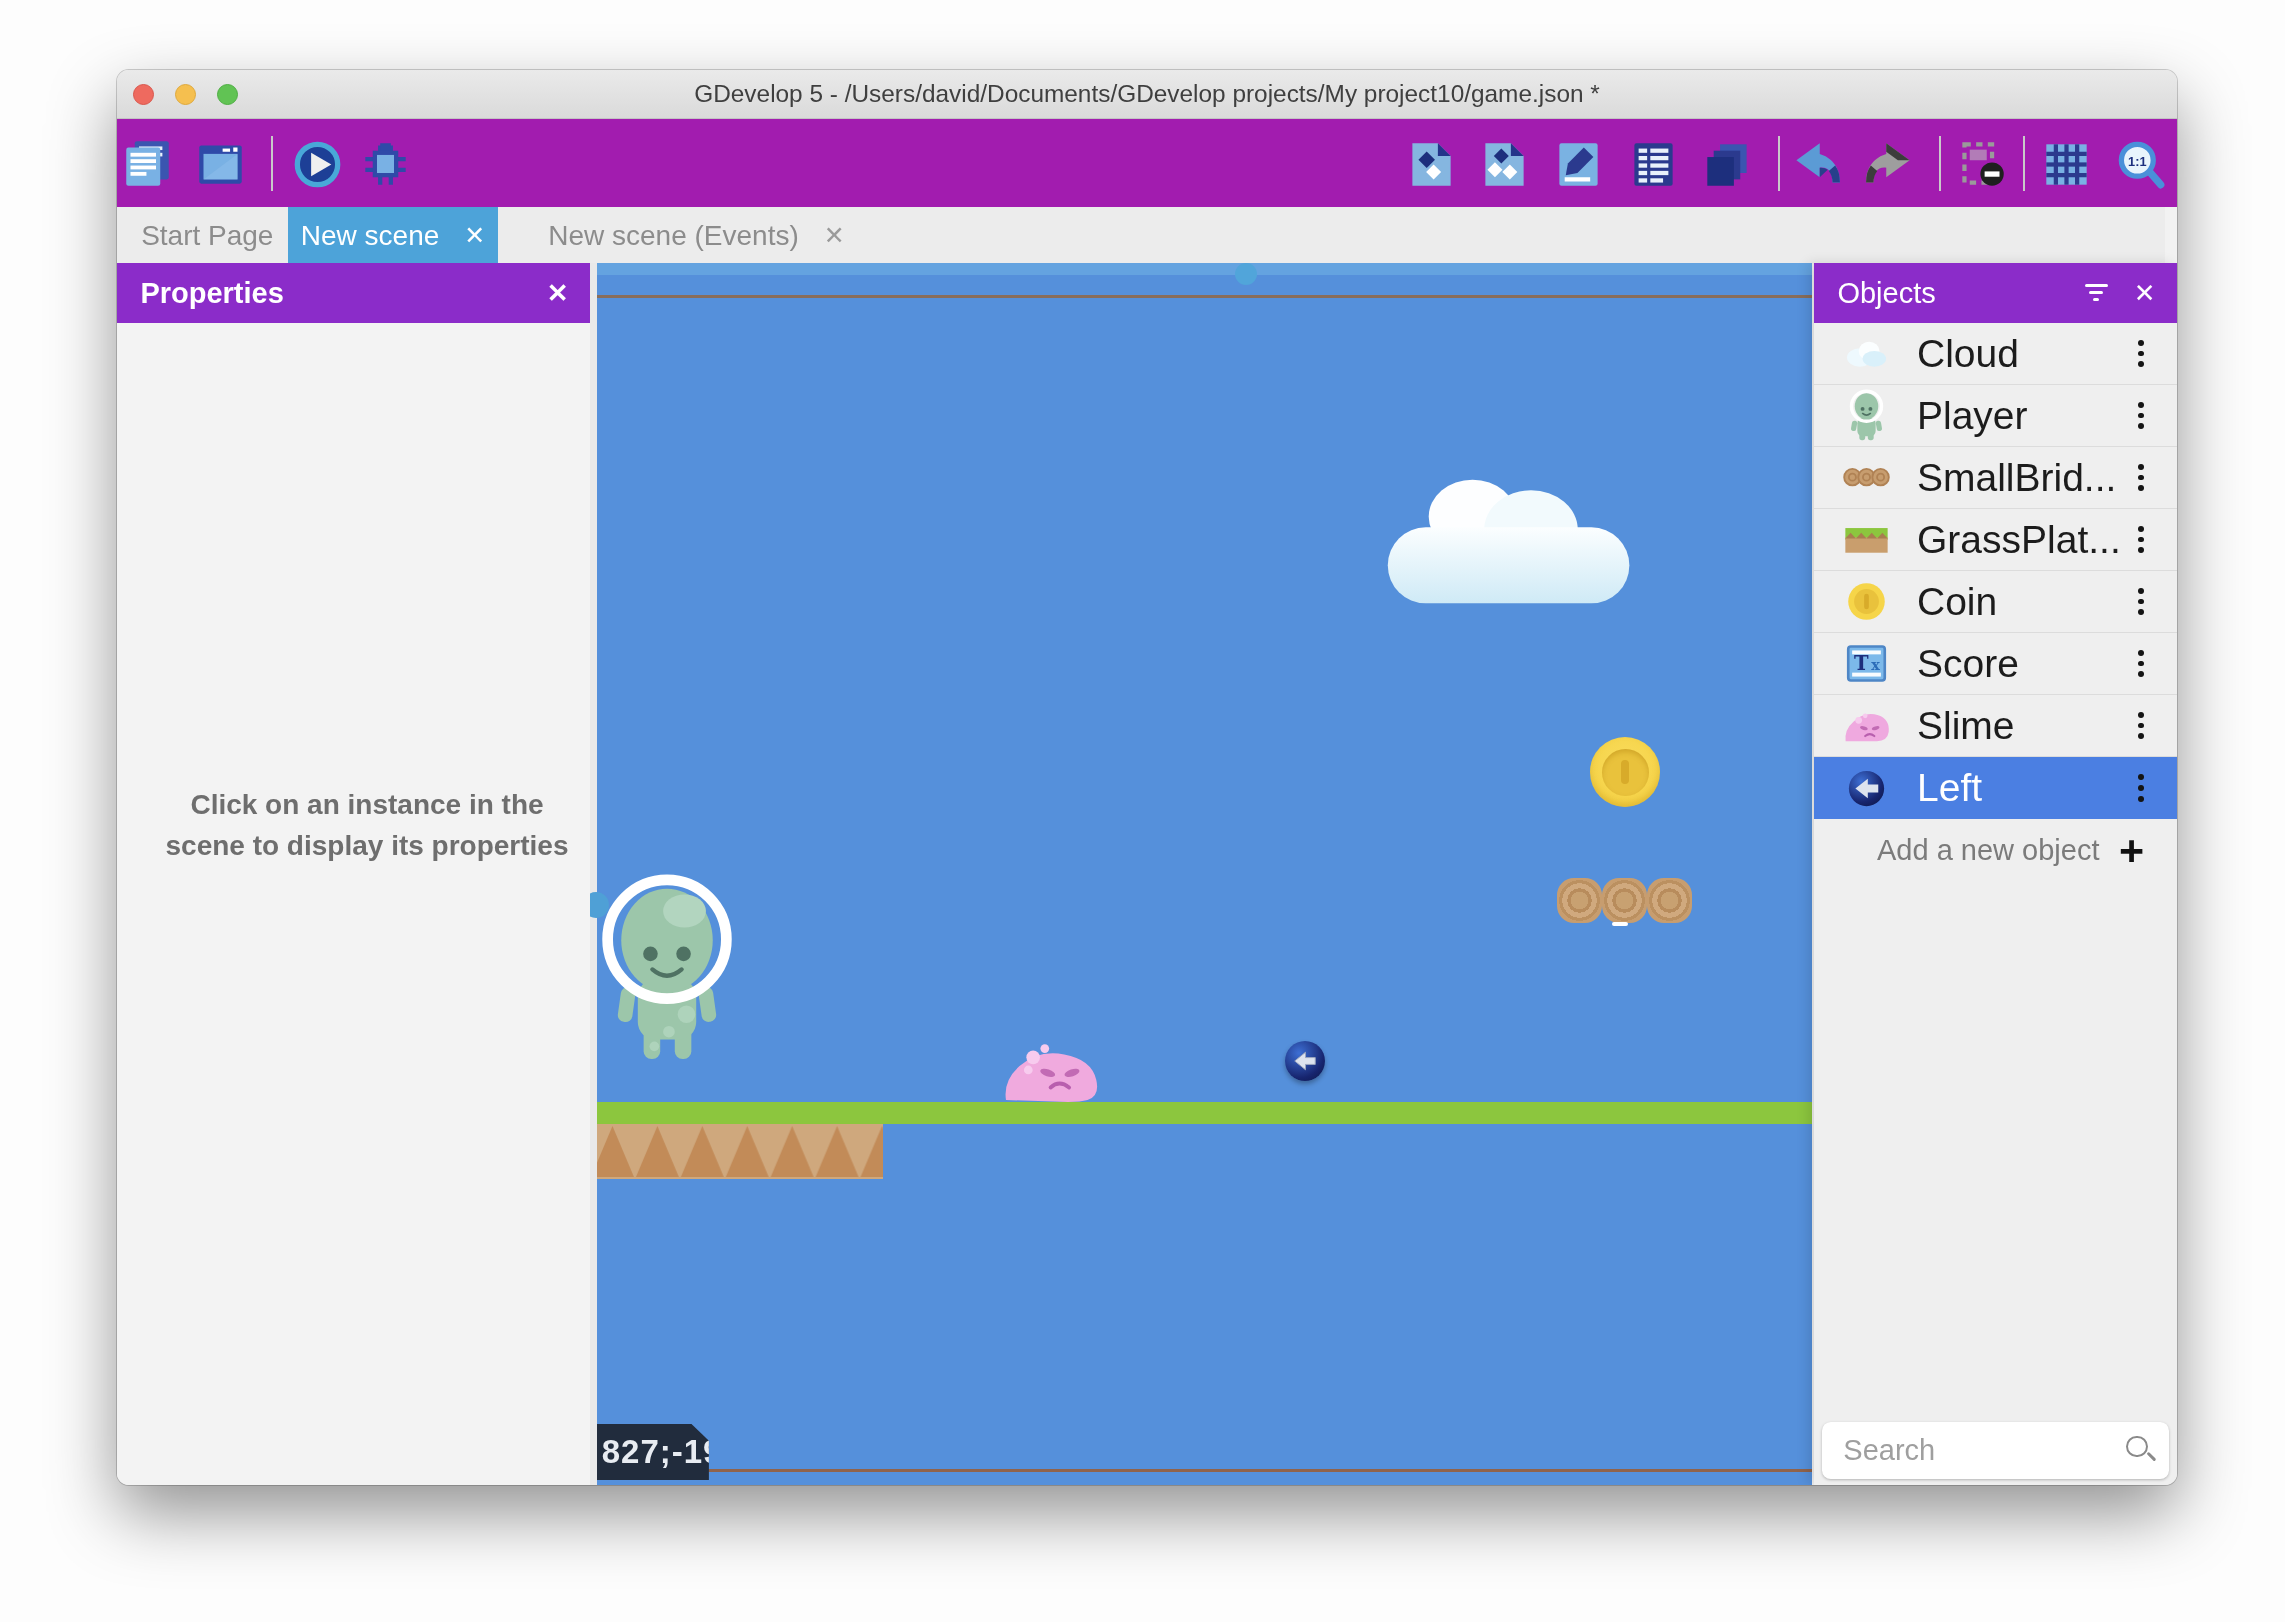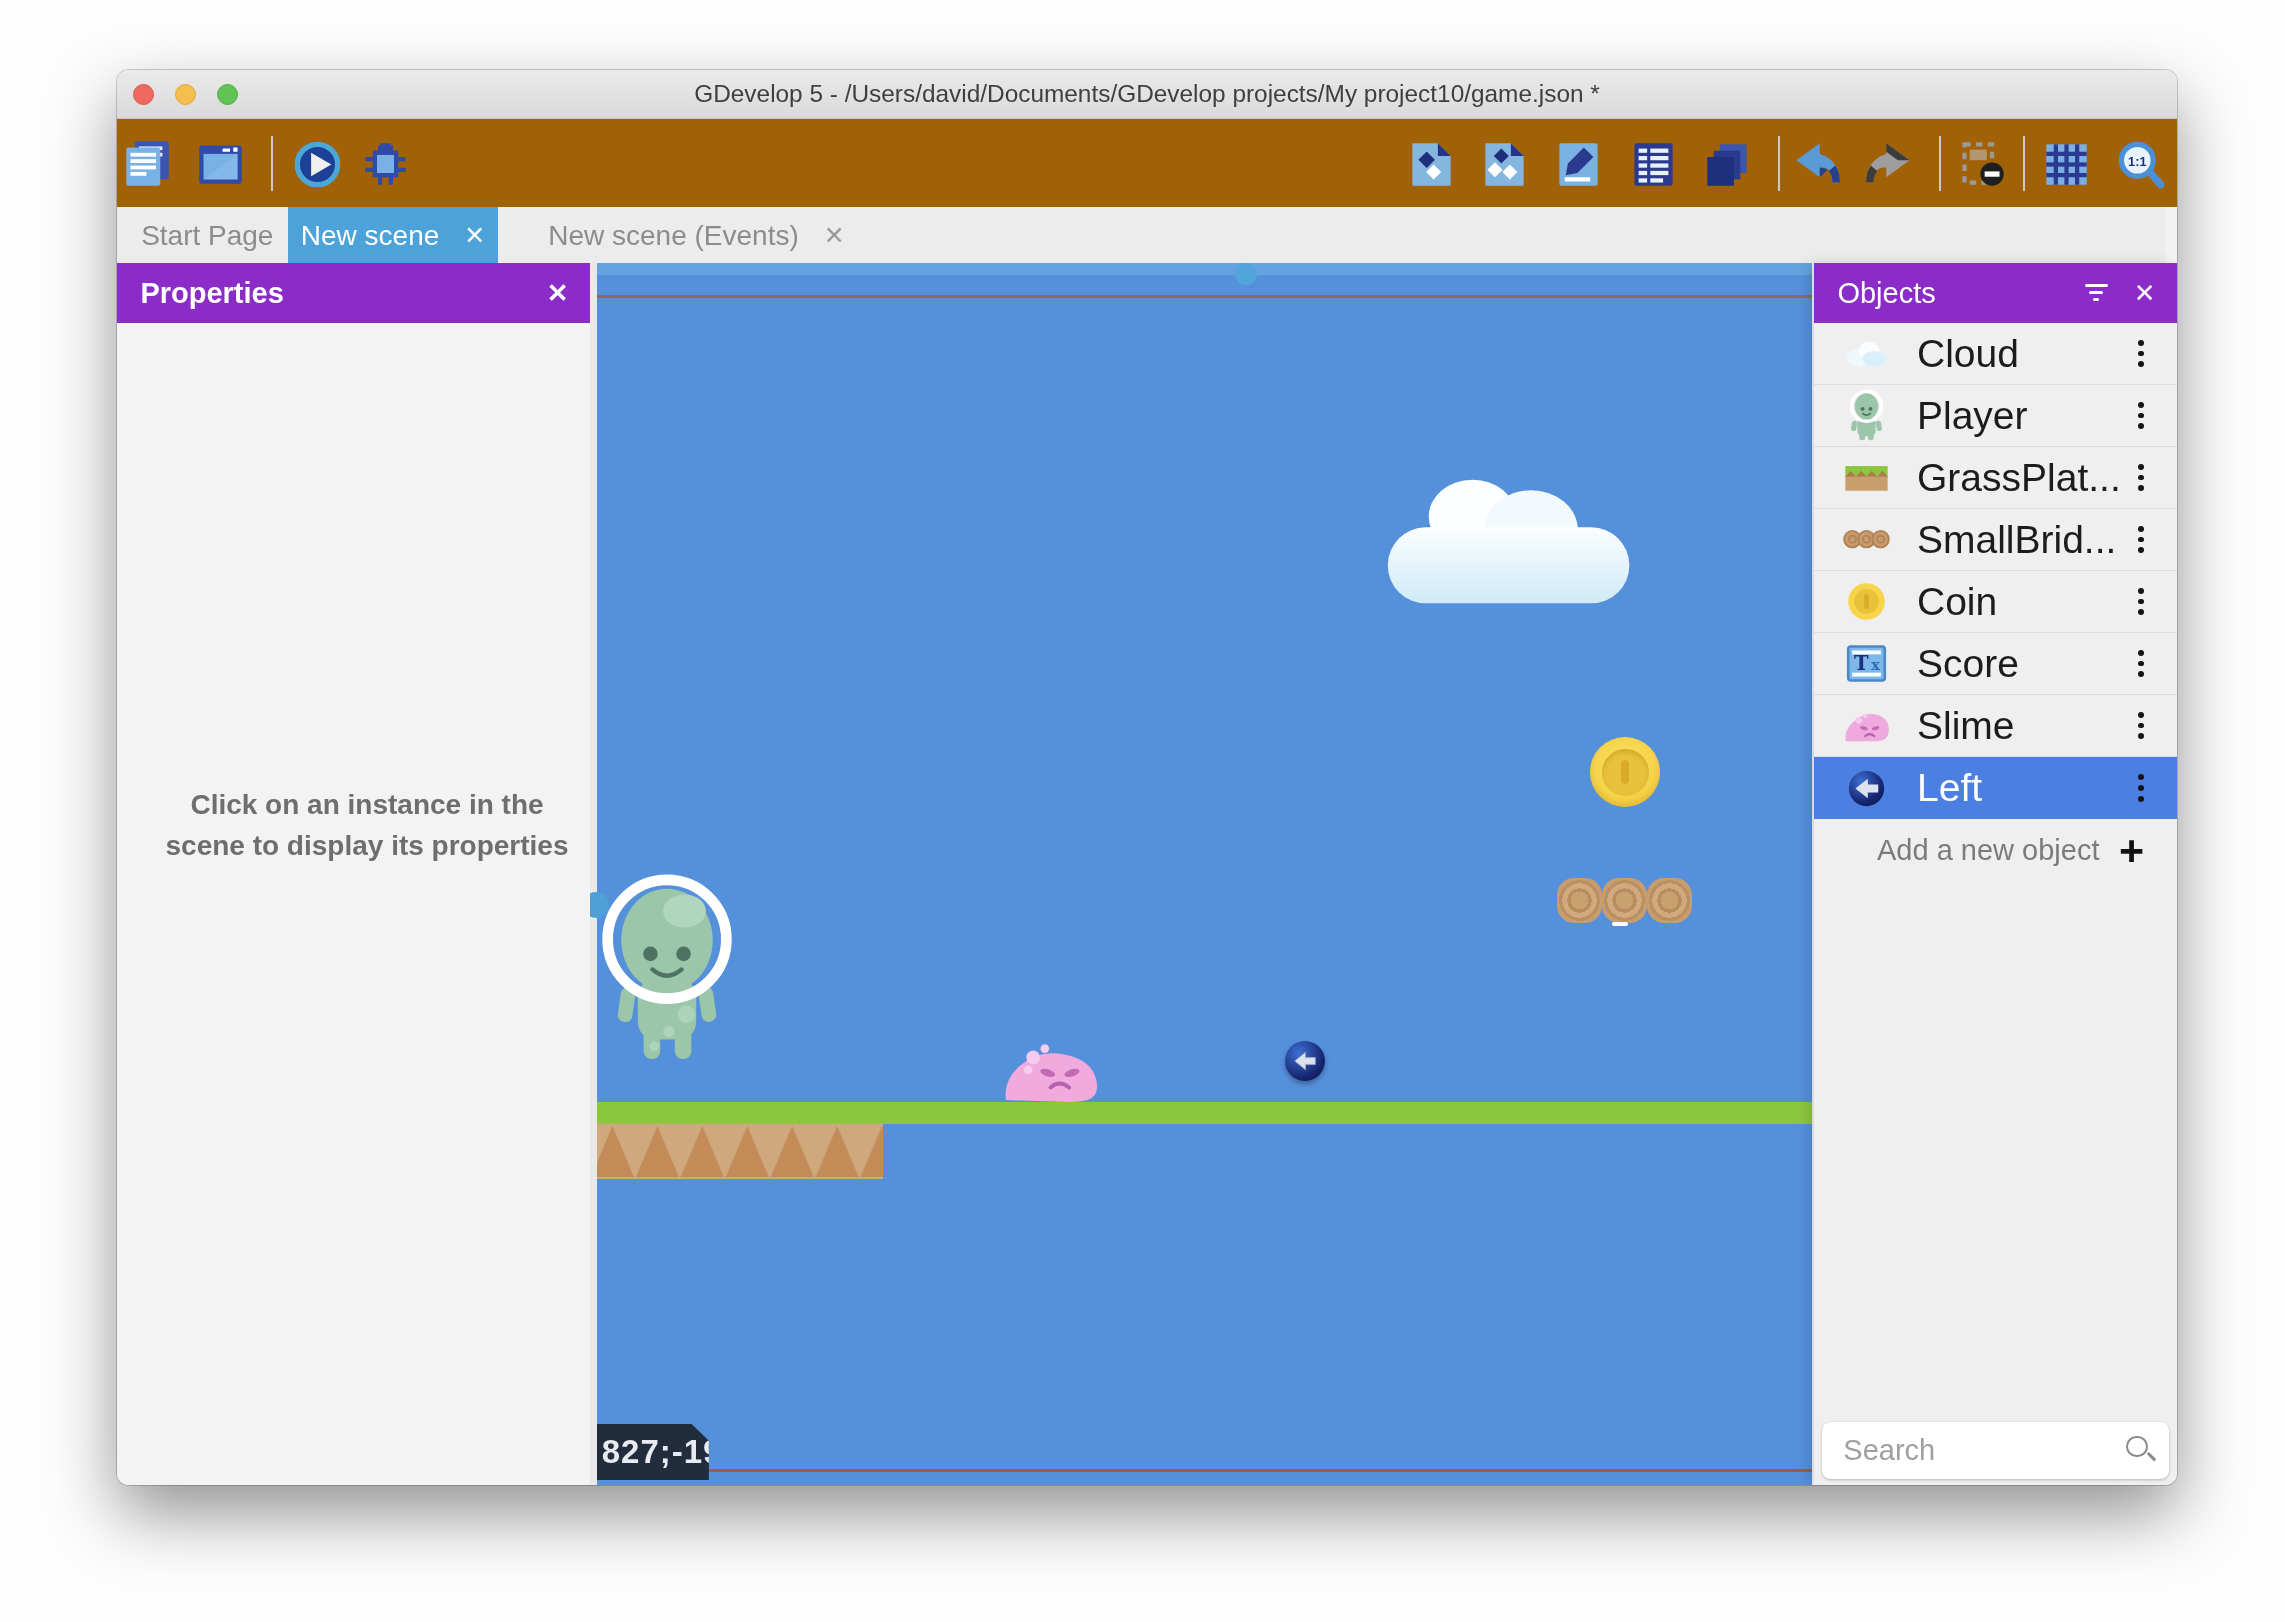--- a/index.html
+++ b/index.html
@@ -14,21 +14,21 @@
     background:linear-gradient(#eaeaea,#dadada); border-bottom:1px solid #c3c3c3;
     display:flex; align-items:center; justify-content:center; }
   .title { font-size:24.4px; color:#3f3f3f; }
   .lights { position:absolute; left:15.6px; top:13.7px; display:flex; gap:20.5px; }
   .light { width:21.5px; height:21.5px; border-radius:50%; }
   .light.red { background:#ee6a5f; border:1px solid #d9564c; }
   .light.yellow { background:#f5bf4f; border:1px solid #dfa93c; }
   .light.green { background:#61c354; border:1px solid #4eae43; }
 
   
-  .toolbar { position:absolute; left:0; top:49px; right:0; height:88px; background:#a16207; }
+  .toolbar { position:absolute; left:0; top:49px; right:0; height:88px; background:#a21caf; }
   .tbtn { position:absolute; top:16.6px; width:57px; height:57px; display:flex; align-items:center; justify-content:center; }
   .tbtn svg { width:51px; height:51px; }
   .tdiv { position:absolute; top:16.6px; width:2px; height:55px; background:#c9c9c9; }
 
   
   .tabbar { position:absolute; left:0; top:137px; right:12px; height:57px; background:#ececec; }
   .tab { position:absolute; top:0; height:57px; display:flex; align-items:center; justify-content:center; gap:25px; font-size:28px; color:#8c8c8c; }
   .tab .x { font-size:25px; color:#9a9a9a; }
   .tab.active { background:#4da3d9; color:#ffffff; }
   .tab.active .x { color:#ffffff; }
@@ -422,48 +422,48 @@
           <span class="obj-label">Player</span>
           <span class="kebab">
               <i></i>
               <i></i>
               <i></i>
             </span>
         </div>
 
         <div class="obj-row">
           <span class="obj-ic">
-            <svg viewBox="0 0 40 32">
-              <rect x="2" y="6" width="36" height="10" fill="#8cc63e"></rect>
-              <rect x="2" y="14" width="36" height="13" fill="#c99e6d"></rect>
-              <path d="M2 15 l4.5 -5 4.5 5 l4.5 -5 4.5 5 l4.5 -5 4.5 5 l4.5 -5 4.5 5 z" fill="#a87e4f"></path>
-            </svg>
-          </span>
-          <span class="obj-label">GrassPlat...</span>
-          <span class="kebab">
-              <i></i>
-              <i></i>
-              <i></i>
-            </span>
-        </div>
-
-        <div class="obj-row">
-          <span class="obj-ic">
             <svg viewBox="0 0 40 36">
               <g>
                 <circle cx="8" cy="18" r="7" fill="#c79d6f" stroke="#b08254" stroke-width="1.6"></circle>
                 <circle cx="8" cy="18" r="3" fill="none" stroke="#b08254" stroke-width="1.6"></circle>
                 <circle cx="20" cy="18" r="7" fill="#c79d6f" stroke="#b08254" stroke-width="1.6"></circle>
                 <circle cx="20" cy="18" r="3" fill="none" stroke="#b08254" stroke-width="1.6"></circle>
                 <circle cx="32" cy="18" r="7" fill="#c79d6f" stroke="#b08254" stroke-width="1.6"></circle>
                 <circle cx="32" cy="18" r="3" fill="none" stroke="#b08254" stroke-width="1.6"></circle>
               </g>
             </svg>
           </span>
           <span class="obj-label">SmallBrid...</span>
+          <span class="kebab">
+              <i></i>
+              <i></i>
+              <i></i>
+            </span>
+        </div>
+
+        <div class="obj-row">
+          <span class="obj-ic">
+            <svg viewBox="0 0 40 32">
+              <rect x="2" y="6" width="36" height="10" fill="#8cc63e"></rect>
+              <rect x="2" y="14" width="36" height="13" fill="#c99e6d"></rect>
+              <path d="M2 15 l4.5 -5 4.5 5 l4.5 -5 4.5 5 l4.5 -5 4.5 5 l4.5 -5 4.5 5 z" fill="#a87e4f"></path>
+            </svg>
+          </span>
+          <span class="obj-label">GrassPlat...</span>
           <span class="kebab">
               <i></i>
               <i></i>
               <i></i>
             </span>
         </div>
 
         <div class="obj-row">
           <span class="obj-ic">
             <svg viewBox="0 0 36 36">

